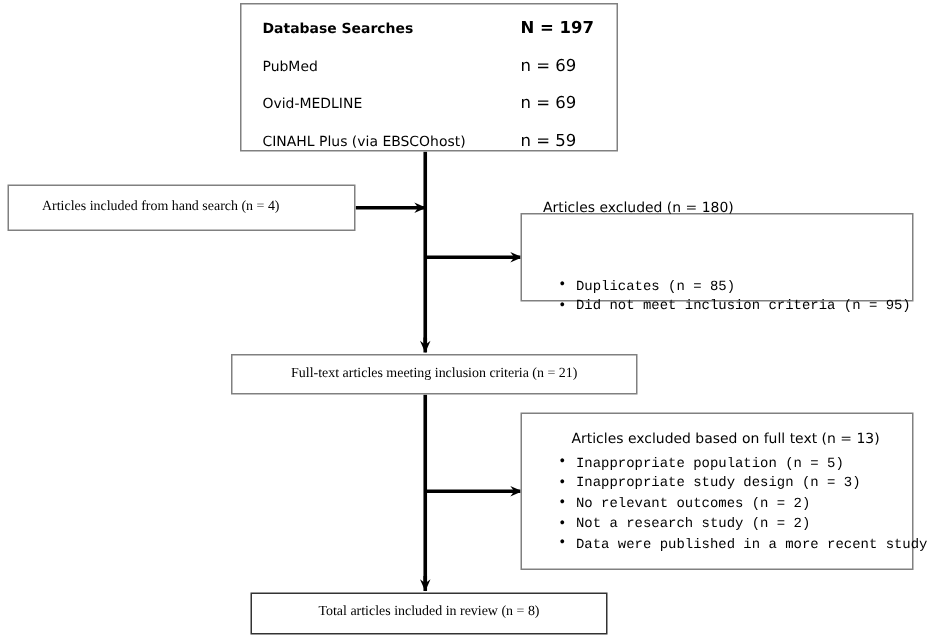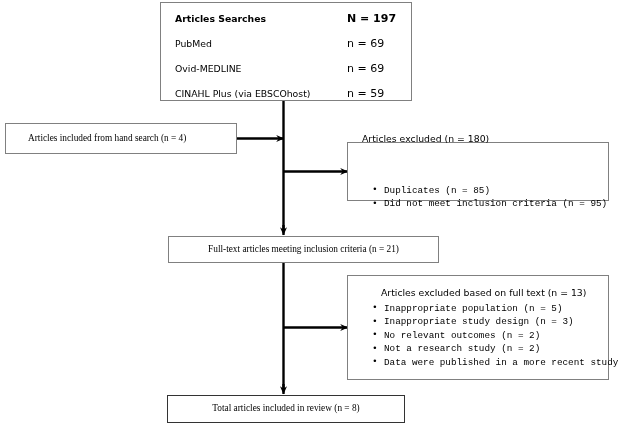--- a/index.html
+++ b/index.html
@@ -88,21 +88,21 @@
     left: 347px;
     top: 142px;
     width: 262px;
     height: 59px;
     padding: 6px 6px 6px 14px;
     justify-content: center;
     gap: 36px;
   }
   
   #box-fulltext {
-    left: 168px;
+    left: 154px;
     top: 236px;
     width: 271px;
     height: 27px;
     align-items: center;
     justify-content: center;
   }
   
   #box-excluded2 {
     left: 347px;
     top: 275px;
@@ -184,21 +184,21 @@
       <line x1="283.5" y1="171.5" x2="348" y2="171.5" stroke="#000000" stroke-width="2.4" marker-end="url(#arrowhead)"></line>
     </g>
 
     <g>
       <line x1="283.5" y1="327.5" x2="348" y2="327.5" stroke="#000000" stroke-width="2.4" marker-end="url(#arrowhead)"></line>
     </g>
   </svg>
 
   <div class="box" id="box-search">
     <div class="row header">
-      <span class="lbl">Articles Searches</span>
+      <span class="lbl">Database Searches</span>
       <span class="num">N = 197</span>
     </div>
     <div class="row">
       <span class="lbl">PubMed</span>
       <span class="num">n = 69</span>
     </div>
     <div class="row">
       <span class="lbl">Ovid-MEDLINE</span>
       <span class="num">n = 69</span>
     </div>

